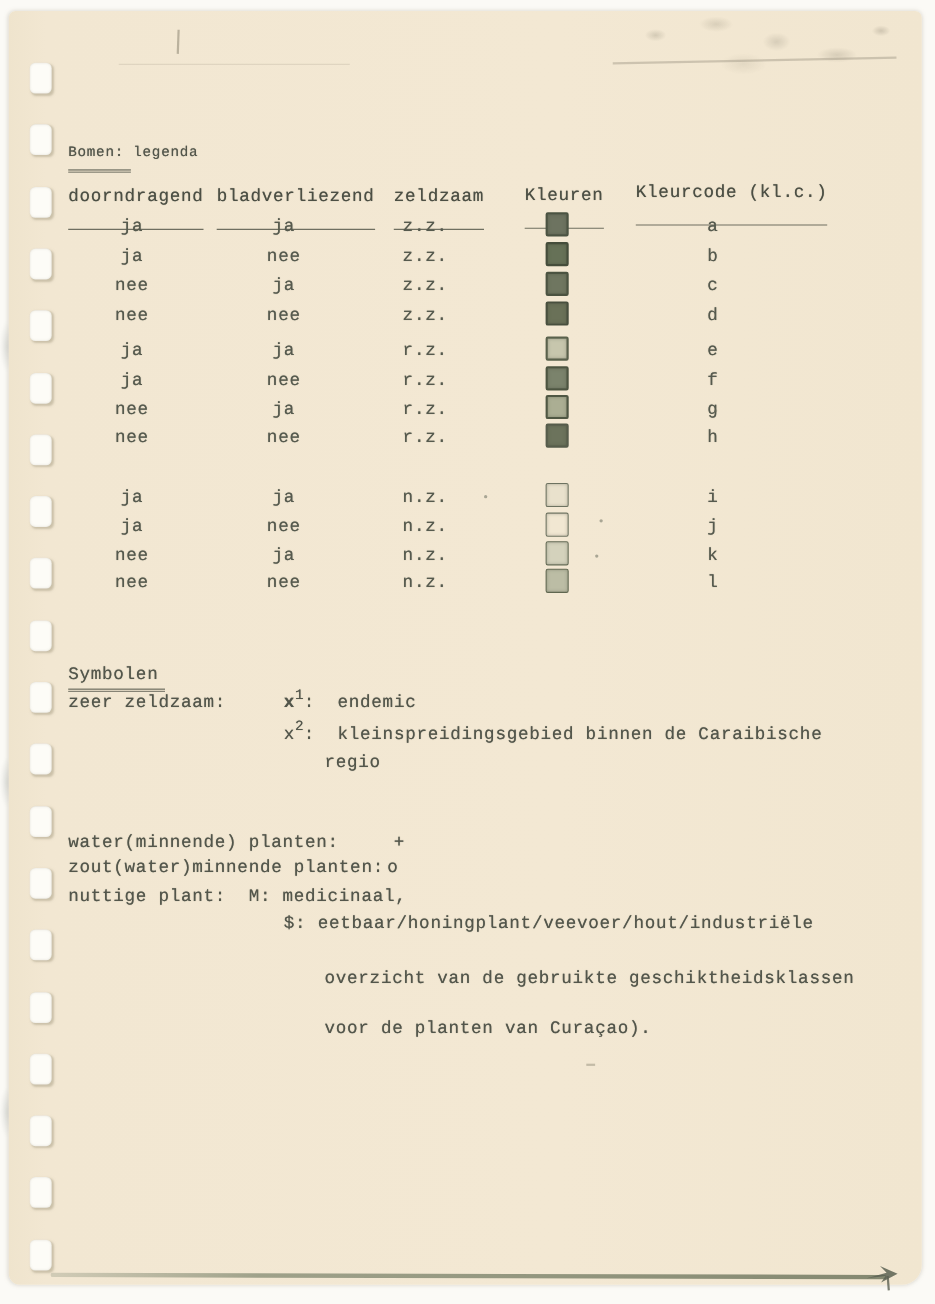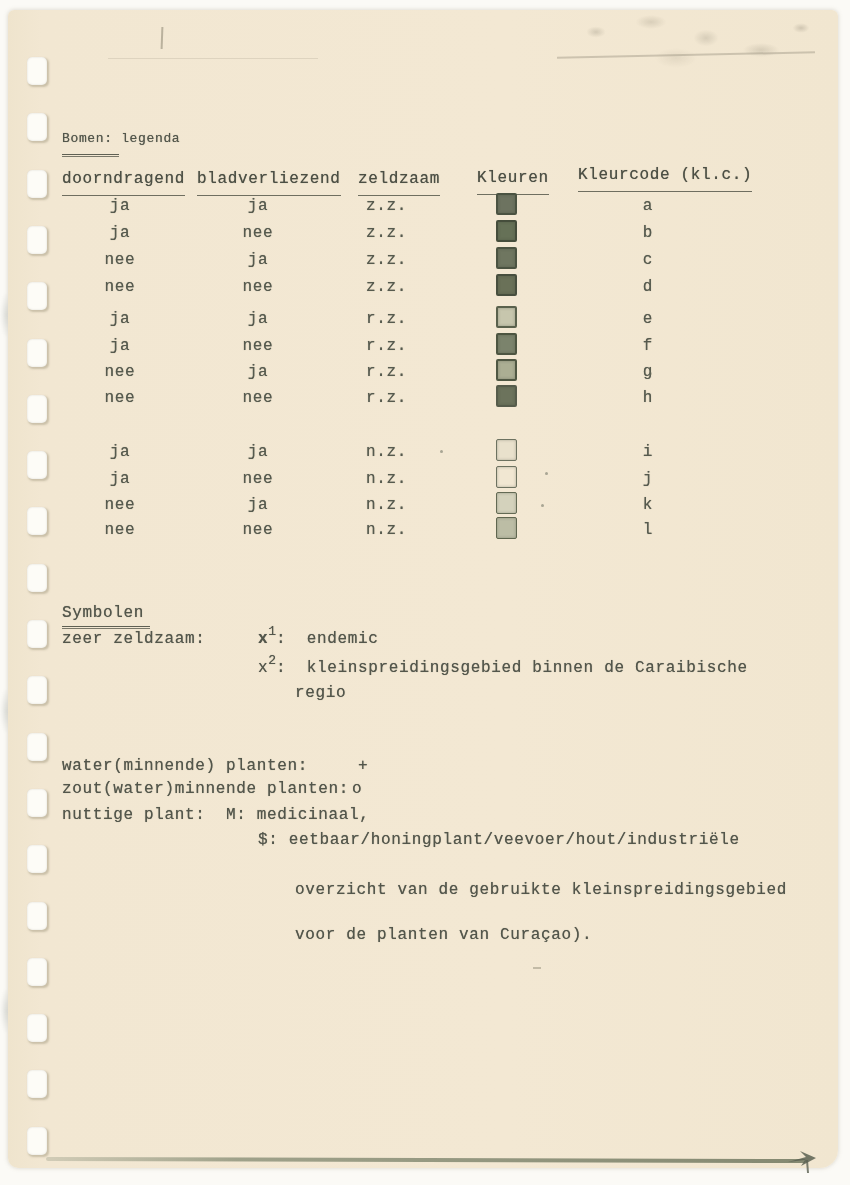--- a/index.html
+++ b/index.html
@@ -13,21 +13,21 @@
           box-shadow:0 0 4px rgba(150,140,120,.35); }
 
   
   .hole { position:absolute; left:19px; width:20px; height:28px; border-radius:5px;
           background:#fdfcf7;
           box-shadow:inset 0 0 2px rgba(120,110,90,.25), 1.5px 1.5px 2px rgba(170,160,135,.55); }
 
   
   .tw { position:absolute; color:#53564b; font-size:16px; letter-spacing:.65px;
         white-space:pre; text-shadow:0 0 .7px rgba(83,86,75,.8); }
-  .hdr { color:#4c4f44; padding-bottom:7px; border-bottom:1.7px solid rgba(77,80,68,.8); }
+  .hdr { color:#4c4f44; padding-bottom:20px; border-bottom:1.7px solid rgba(77,80,68,.8); }
   .dblline { position:absolute; height:3px; border-top:1.8px solid rgba(70,73,62,.85);
              border-bottom:1.8px solid rgba(70,73,62,.7); }
 
   .trow { position:absolute; left:0; width:100%; height:22px; }
   .cell { position:absolute; color:#565a4e; font-size:16px; letter-spacing:.65px;
           white-space:pre; text-shadow:0 0 .7px rgba(86,90,78,.8); }
   .c1 { left:62px; width:100px; text-align:center; }
   .c2 { left:197px; width:106px; text-align:center; }
   .c3 { left:358px; }
   .c5 { left:585px; width:110px; text-align:center; }
@@ -203,21 +203,21 @@
     <div class="tw" style="left:250px;top:620px"><span class="bold">x</span><span class="sup">1</span><span>:  endemic</span></div>
     <div class="tw" style="left:250px;top:649px"><span>x</span><span class="sup">2</span><span>:  kleinspreidingsgebied binnen de Caraibische</span></div>
     <div class="tw" style="left:287px;top:674px">regio</div>
 
     <div class="tw" style="left:54px;top:747px">water(minnende) planten:</div>
     <div class="tw" style="left:350px;top:747px">+</div>
     <div class="tw" style="left:54px;top:770px">zout(water)minnende planten:</div>
     <div class="tw" style="left:344px;top:770px">o</div>
     <div class="tw" style="left:54px;top:796px">nuttige plant:  M: medicinaal,</div>
     <div class="tw" style="left:250px;top:821px">$: eetbaar/honingplant/veevoer/hout/industriële</div>
-    <div class="tw" style="left:287px;top:871px">overzicht van de gebruikte kleinspreidingsgebied</div>
+    <div class="tw" style="left:287px;top:871px">overzicht van de gebruikte geschiktheidsklassen</div>
     <div class="tw" style="left:287px;top:916px">voor de planten van Curaçao).</div>
 
     <div class="faintline" style="left:525px;top:957px;width:8px;height:2px;opacity:.5"></div>
 
     <div class="bottom-shadow"></div>
     <svg class="arrow-mark" width="34" height="34" viewBox="0 0 34 34">
       <path d="M2 22 L20 17 L14 11 L30 18 L15 26 L19 20 Z" fill="#5c6152" opacity=".85"></path>
       <path d="M21 20 L22 33" stroke="#5c6152" stroke-width="2" opacity=".8"></path>
     </svg>
   </div>

